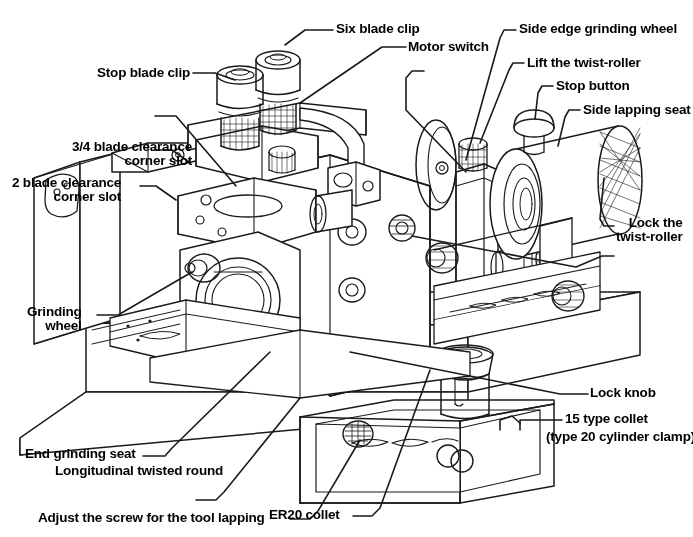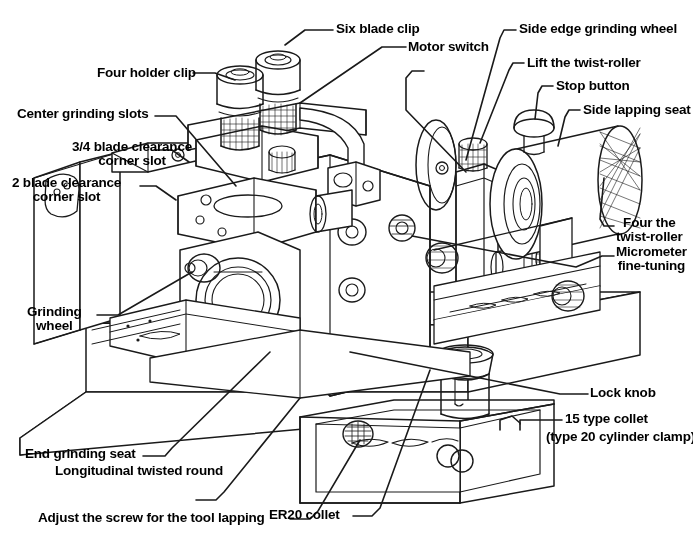--- a/index.html
+++ b/index.html
@@ -33,21 +33,21 @@
     font-family: "Liberation Sans", sans-serif;
     font-size: 13.5px;
     font-weight: 700;
     color: #000000;
     line-height: 1.06;
     white-space: pre;
     letter-spacing: -0.2px;
     pointer-events: auto;
   }
   .callout-label.two-line { line-height: 1.02; }
-  .align-left  { text-align: center; }
+  .align-left  { text-align: right; }
 </style>
 </head>
 <body>
 
 <div id="diagram-root">
 
   <svg id="drawing-layer" viewBox="0 0 693 537" xmlns="http://www.w3.org/2000/svg">
     <g fill="none" stroke="#1a1a1a" stroke-width="1.5" stroke-linejoin="round" stroke-linecap="round">
 
       <g>
@@ -350,34 +350,31 @@
       <path d="M143 456 L165 456 L172 448 L270 352"></path>
       <path d="M196 500 L216 500 L224 492 L300 398"></path>
       <path d="M290 519 L310 519 L318 511 L360 440"></path>
       <path d="M353 516 L372 516 L380 508 L430 370"></path>
     </g>
   </svg>
 
   <div id="label-layer">
     <div class="callout-label align-left" style="left:336px; top:22px;">Six blade clip</div>
     <div class="callout-label align-left" style="left:408px; top:40px;">Motor switch</div>
-    <div class="callout-label align-left" style="left:97px; top:66px;">Four holder clip</div>
+    <div class="callout-label align-left" style="left:97px; top:66px;">Stop blade clip</div>
     <div class="callout-label align-left" style="left:519px; top:22px;">Side edge grinding wheel</div>
     <div class="callout-label align-left" style="left:527px; top:56px;">Lift the twist-roller</div>
     <div class="callout-label align-left" style="left:556px; top:79px;">Stop button</div>
     <div class="callout-label align-left" style="left:583px; top:103px;">Side lapping seat</div>
-    <div class="callout-label align-left" style="left:17px; top:107px;">Center grinding slots</div>
     <div class="callout-label align-left two-line" style="left:28px; top:140px;margin-left:44px;">3/4 blade clearance
 corner slot</div>
     <div class="callout-label align-left two-line" style="left:12px; top:176px;">2 blade clearance
 corner slot</div>
-    <div class="callout-label align-left two-line" style="left:616px; top:216px;">Four the
+    <div class="callout-label align-left two-line" style="left:616px; top:216px;">Lock the
 twist-roller</div>
-    <div class="callout-label align-left two-line" style="left:616px; top:245px;">Micrometer
-fine-tuning</div>
     <div class="callout-label align-left two-line" style="left:27px; top:305px;">Grinding
 wheel</div>
     <div class="callout-label align-left" style="left:590px; top:386px;">Lock knob</div>
     <div class="callout-label align-left" style="left:565px; top:412px;">15 type collet</div>
     <div class="callout-label align-left" style="left:546px; top:430px;">(type 20 cylinder clamp)</div>
     <div class="callout-label align-left" style="left:25px; top:447px;">End grinding seat</div>
     <div class="callout-label align-left" style="left:23px; top:464px;margin-left:32px;">Longitudinal twisted round</div>
     <div class="callout-label align-left" style="left:38px; top:511px;">Adjust the screw for the tool lapping</div>
     <div class="callout-label align-left" style="left:269px; top:508px;">ER20 collet</div>
   </div>

